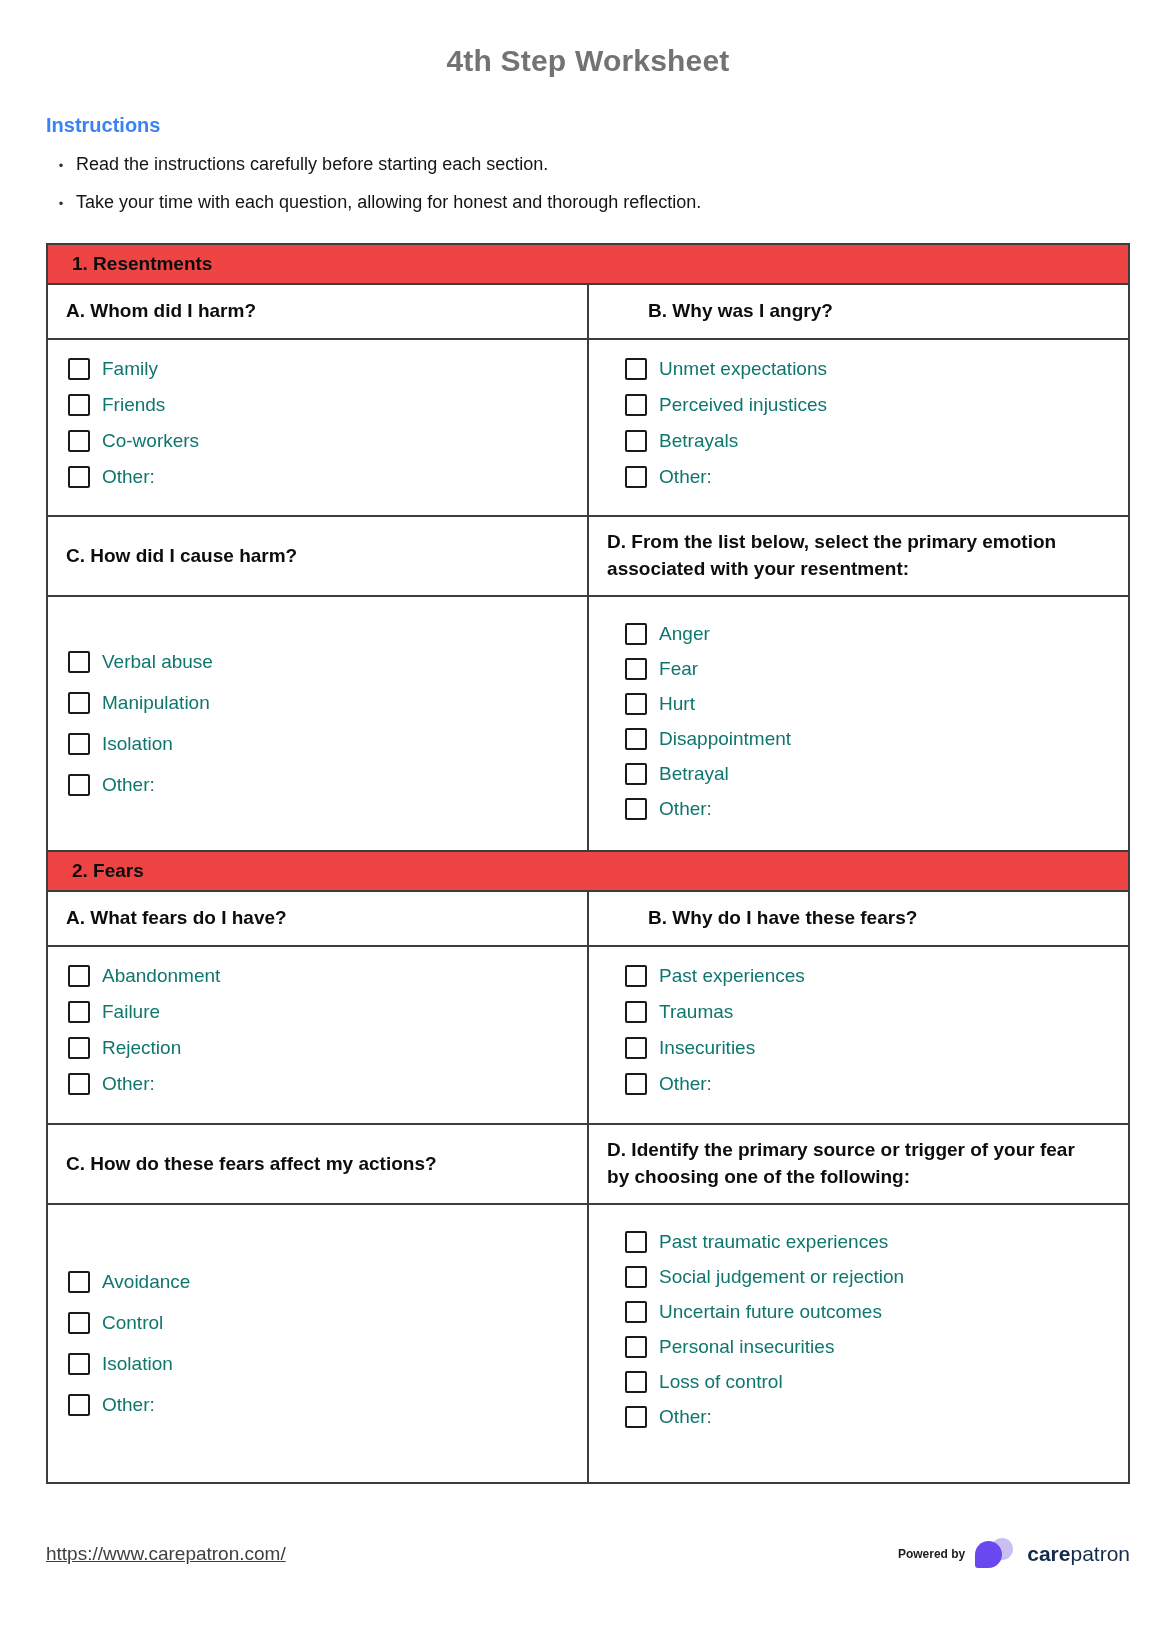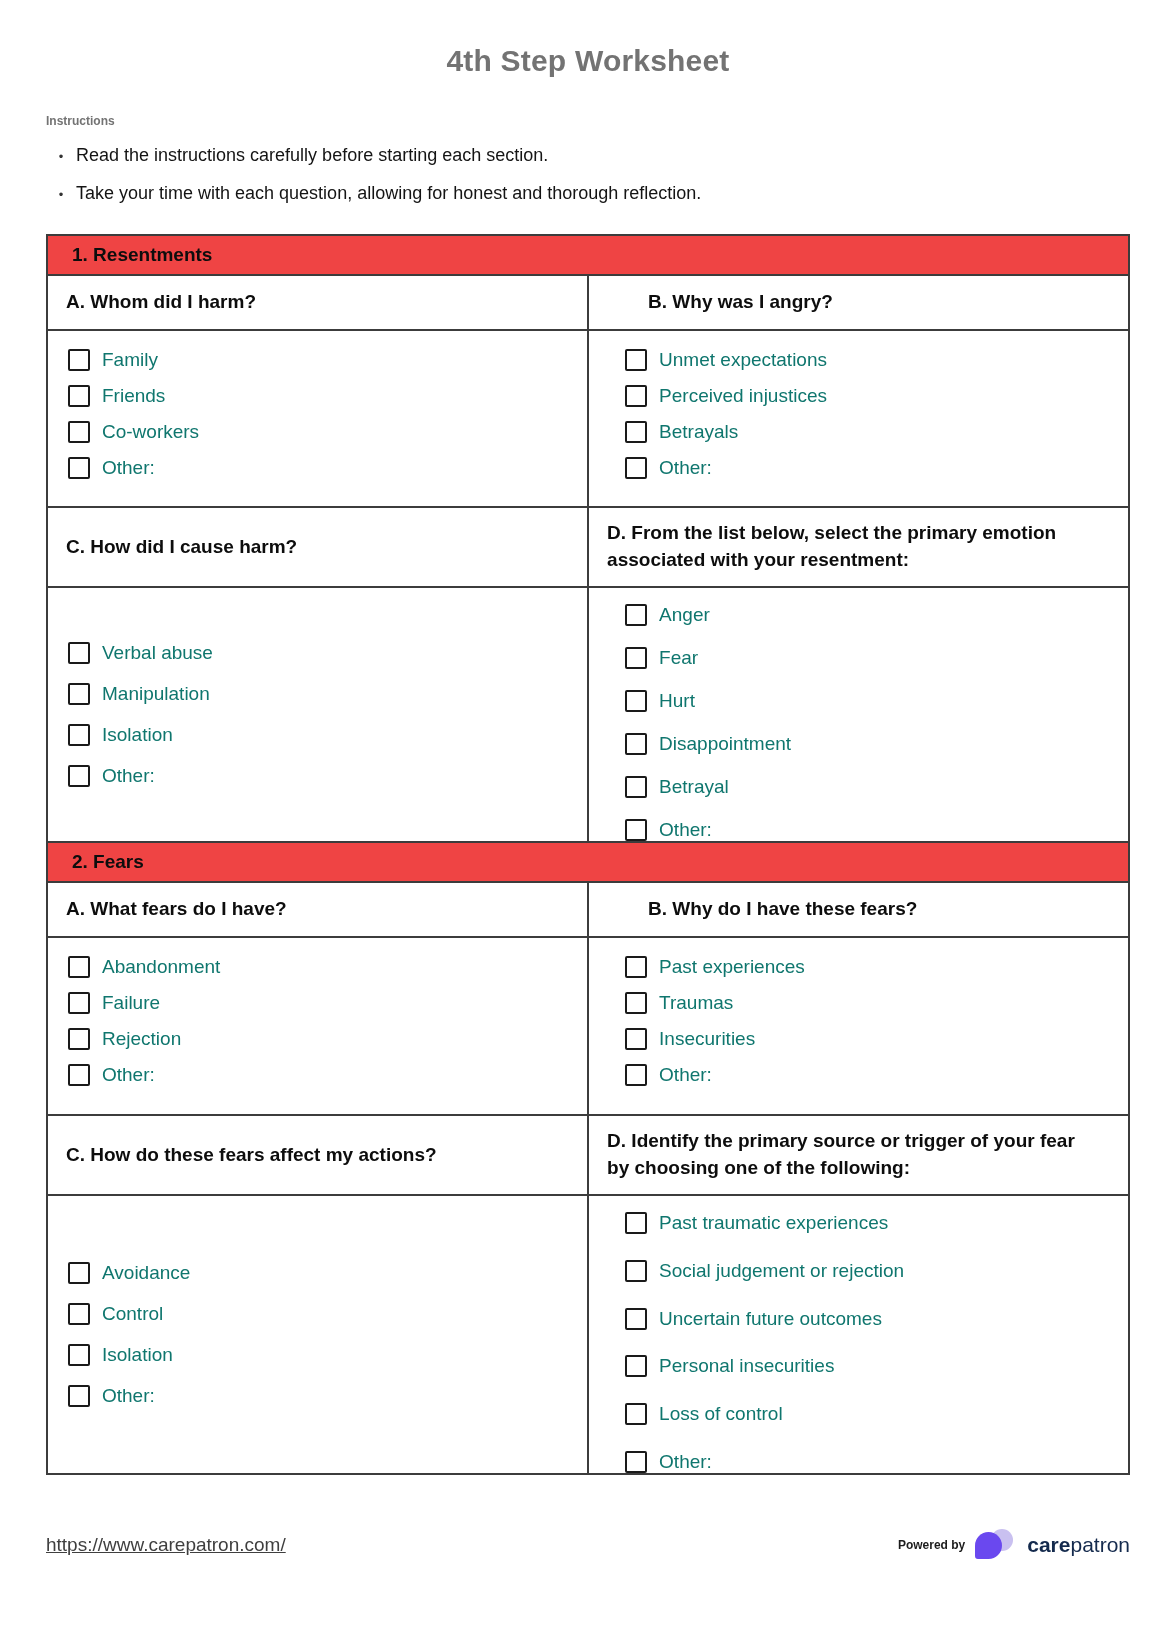--- a/index.html
+++ b/index.html
@@ -7,21 +7,21 @@
   .page {
     width:1176px; height:1630px; margin:0 auto; background:#ffffff;
     font-family:"Liberation Sans", sans-serif; color:#111111;
     padding:0 46px; position:relative;
   }
   .title {
     margin:0; padding-top:44px; text-align:center;
     font-size:30px; font-weight:bold; color:#737373; letter-spacing:.2px;
   }
   .instructions { margin-top:36px; }
-  .instructions-h { font-size:12px; font-weight:bold; color:#737373; }
+  .instructions-h { font-size:20px; font-weight:bold; color:#3b82f6; }
   .bullets { list-style:none; margin:12px 0 0 0; padding:0; }
   .bullets li { display:flex; align-items:flex-start; font-size:18px; margin-top:17px; color:#141414; }
   .bullet-dot { width:30px; text-align:center; font-size:13px; padding-top:4px; color:#333; flex:0 0 auto; }
 
   .tbl { margin-top:30px; border:2px solid #3c3c3c; }
   .sec-header {
     height:40px; background:#ef4444; border-bottom:2px solid #3c3c3c;
     display:flex; align-items:center; padding-left:24px;
     font-weight:bold; font-size:19px; color:#0d0d0d;
   }
@@ -35,21 +35,21 @@
   .h55  { height:55px;gap:41px; }
   .h177 { height:177px; }
   .h178 { height:178px; }
   .h87  { height:80px; }
   .h255 { height:255px; }
   .h277 { height:277px; }
 
   .opts { display:flex; flex-direction:column; height:100%; }
   .opts.top4   { padding-top:18px; gap:14px; }
   .opts.center4{ justify-content:center; gap:19px; }
-  .opts.top6   { padding-top:16px; gap:13px;justify-content:space-between; }
+  .opts.top6   { padding-top:26px; gap:13px; }
   .cell.opts-l { padding-left:20px; }
   .cell.opts-r { padding-left:36px; }
 
   .opt { display:flex; align-items:center; gap:12px; font-size:19px; color:#0f766e; cursor:pointer; }
   .cb {
     width:22px; height:22px; border:2px solid #1a1a1a; border-radius:2px;
     background:#ffffff; flex:0 0 auto;
   }
 
   .footer { display:flex; justify-content:space-between; align-items:center; margin-top:54px; }

